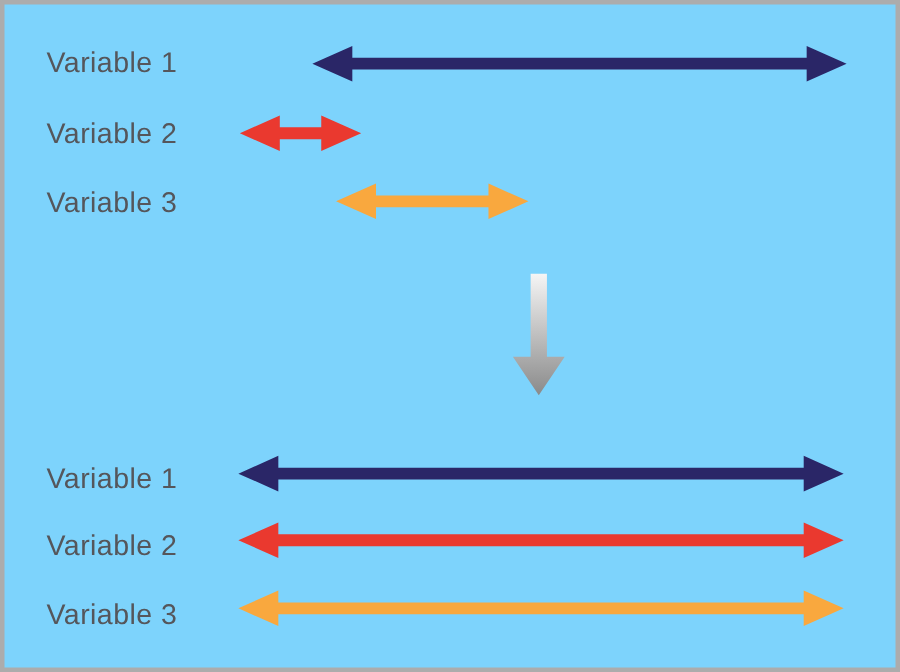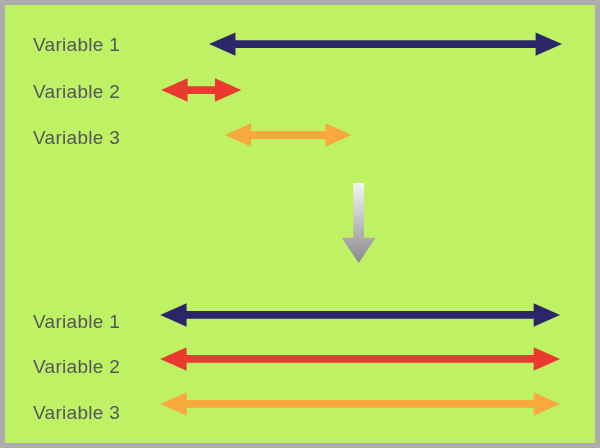--- a/index.html
+++ b/index.html
@@ -6,22 +6,22 @@
     margin: 0;
     padding: 0;
     background: #ffffff;
     font-family: "Liberation Sans", "DejaVu Sans", sans-serif;
   }
   .frame {
     position: relative;
     width: 600px;
     height: 448px;
     box-sizing: border-box;
-    border: 5px solid #0ea5e9;
-    background: #bef264;
+    border: 3px solid #0ea5e9;
+    background: #7dd3fc;
     overflow: hidden;
   }
   .var-label {
     position: absolute;
     left: 28px;
     height: 24px;
     line-height: 24px;
     font-size: 19px;
     letter-spacing: 0.3px;
     color: #55565b;

